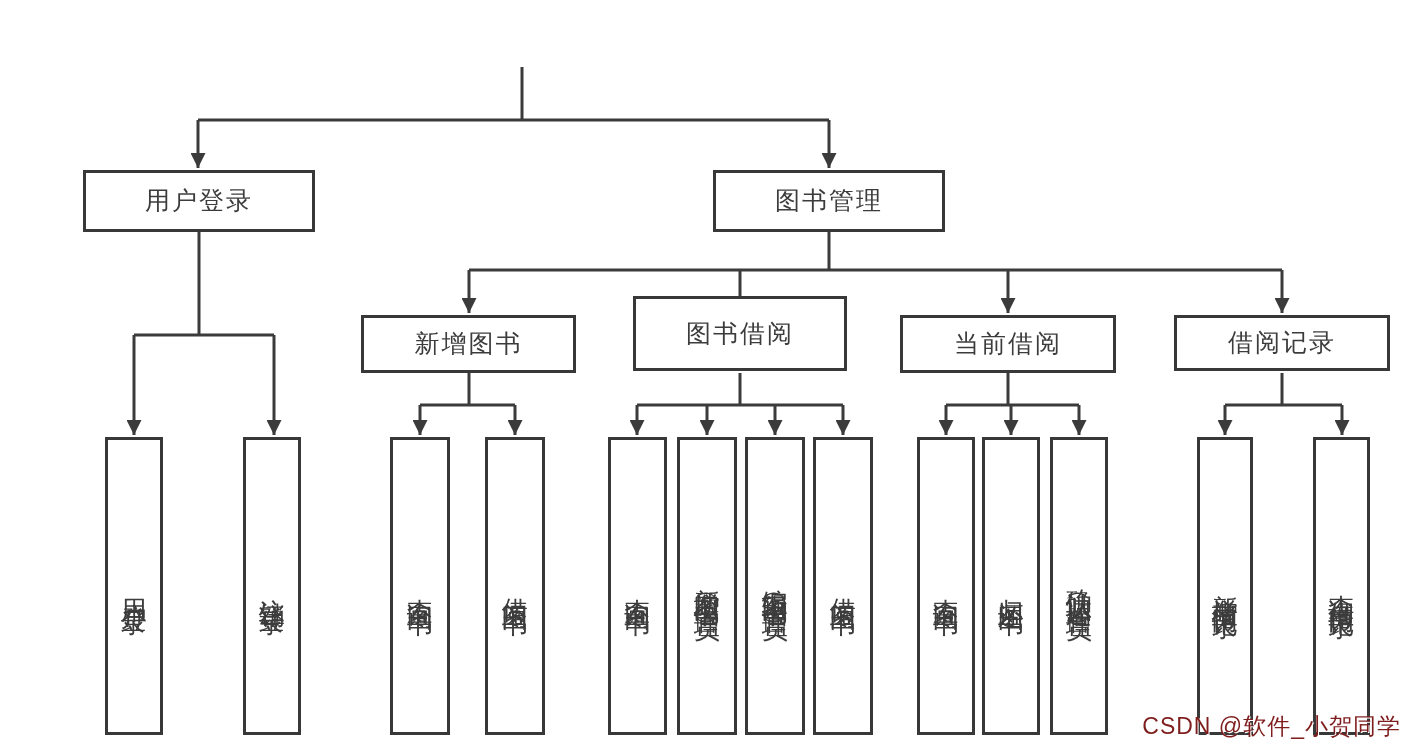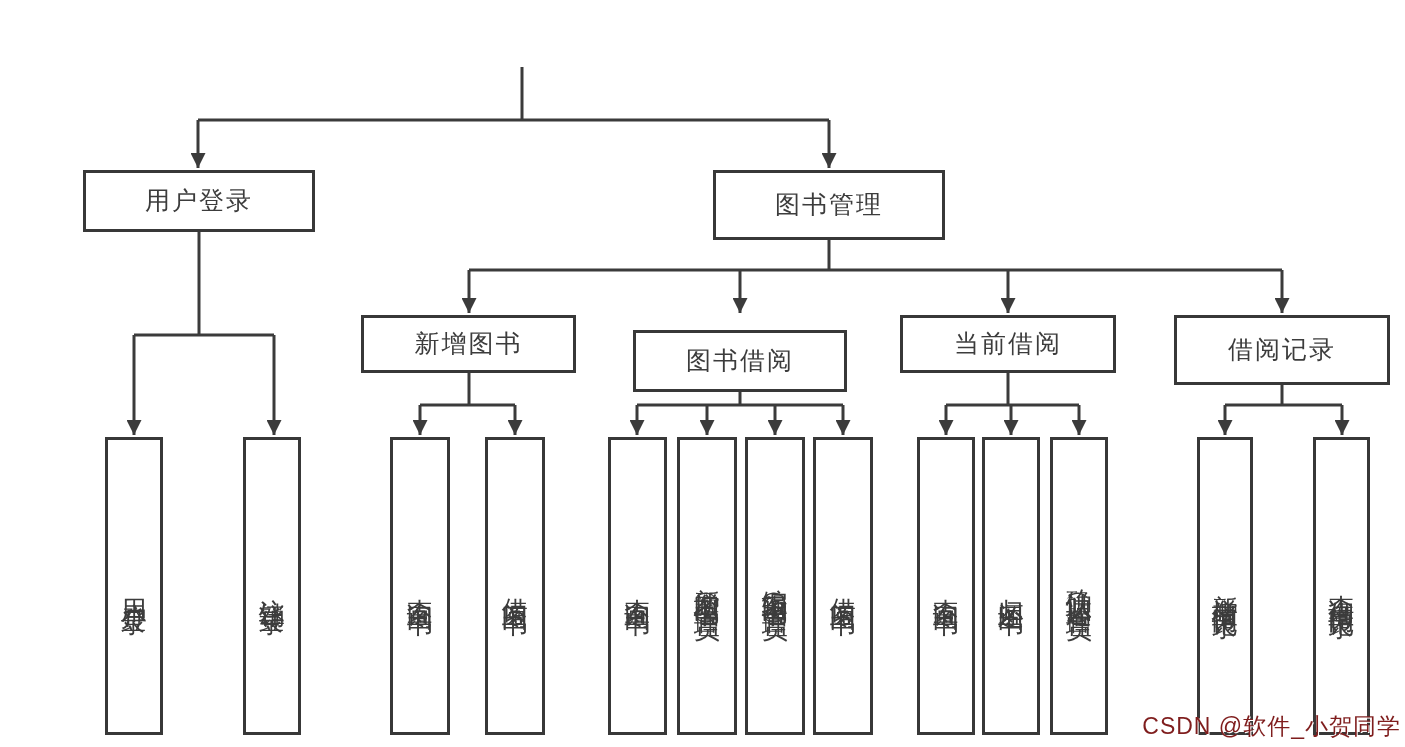--- a/index.html
+++ b/index.html
@@ -89,26 +89,26 @@
 
       <path d="M1282,373 V405"></path>
       <path d="M1225,405 H1342"></path>
       <path d="M1225,405 V435" marker-end="url(#arw)"></path>
       <path d="M1342,405 V435" marker-end="url(#arw)"></path>
     </g>
   </svg>
 
 
   <div class="node" style="left:83px;top:170px;width:232px;height:62px;">用户登录</div>
-  <div class="node" style="left:713px;top:170px;width:232px;height:70px;">图书管理</div>
+  <div class="node" style="left:713px;top:170px;width:232px;height:62px;">图书管理</div>
 
   <div class="node" style="left:361px;top:315px;width:215px;height:58px;">新增图书</div>
-  <div class="node" style="left:633px;top:330px;width:214px;height:62px;">图书借阅</div>
+  <div class="node" style="left:633px;top:296px;width:214px;height:75px;">图书借阅</div>
   <div class="node" style="left:900px;top:315px;width:216px;height:58px;text-align:right;">当前借阅</div>
-  <div class="node" style="left:1174px;top:315px;width:216px;height:70px;">借阅记录</div>
+  <div class="node" style="left:1174px;top:315px;width:216px;height:56px;">借阅记录</div>
 
   <div class="node v-node" style="left:105px;top:437px;width:58px;height:298px;">用户登录</div>
   <div class="node v-node" style="left:243px;top:437px;width:58px;height:298px;">注销登录</div>
 
   <div class="node v-node" style="left:390px;top:437px;width:60px;height:298px;">查询图书</div>
   <div class="node v-node" style="left:485px;top:437px;width:60px;height:298px;">借阅图书</div>
 
   <div class="node v-node" style="left:608px;top:437px;width:59px;height:298px;">查询图书</div>
   <div class="node v-node" style="left:677px;top:437px;width:60px;height:298px;">新增图书（管理员）</div>
   <div class="node v-node" style="left:745px;top:437px;width:60px;height:298px;">编辑图书（管理员）</div>

